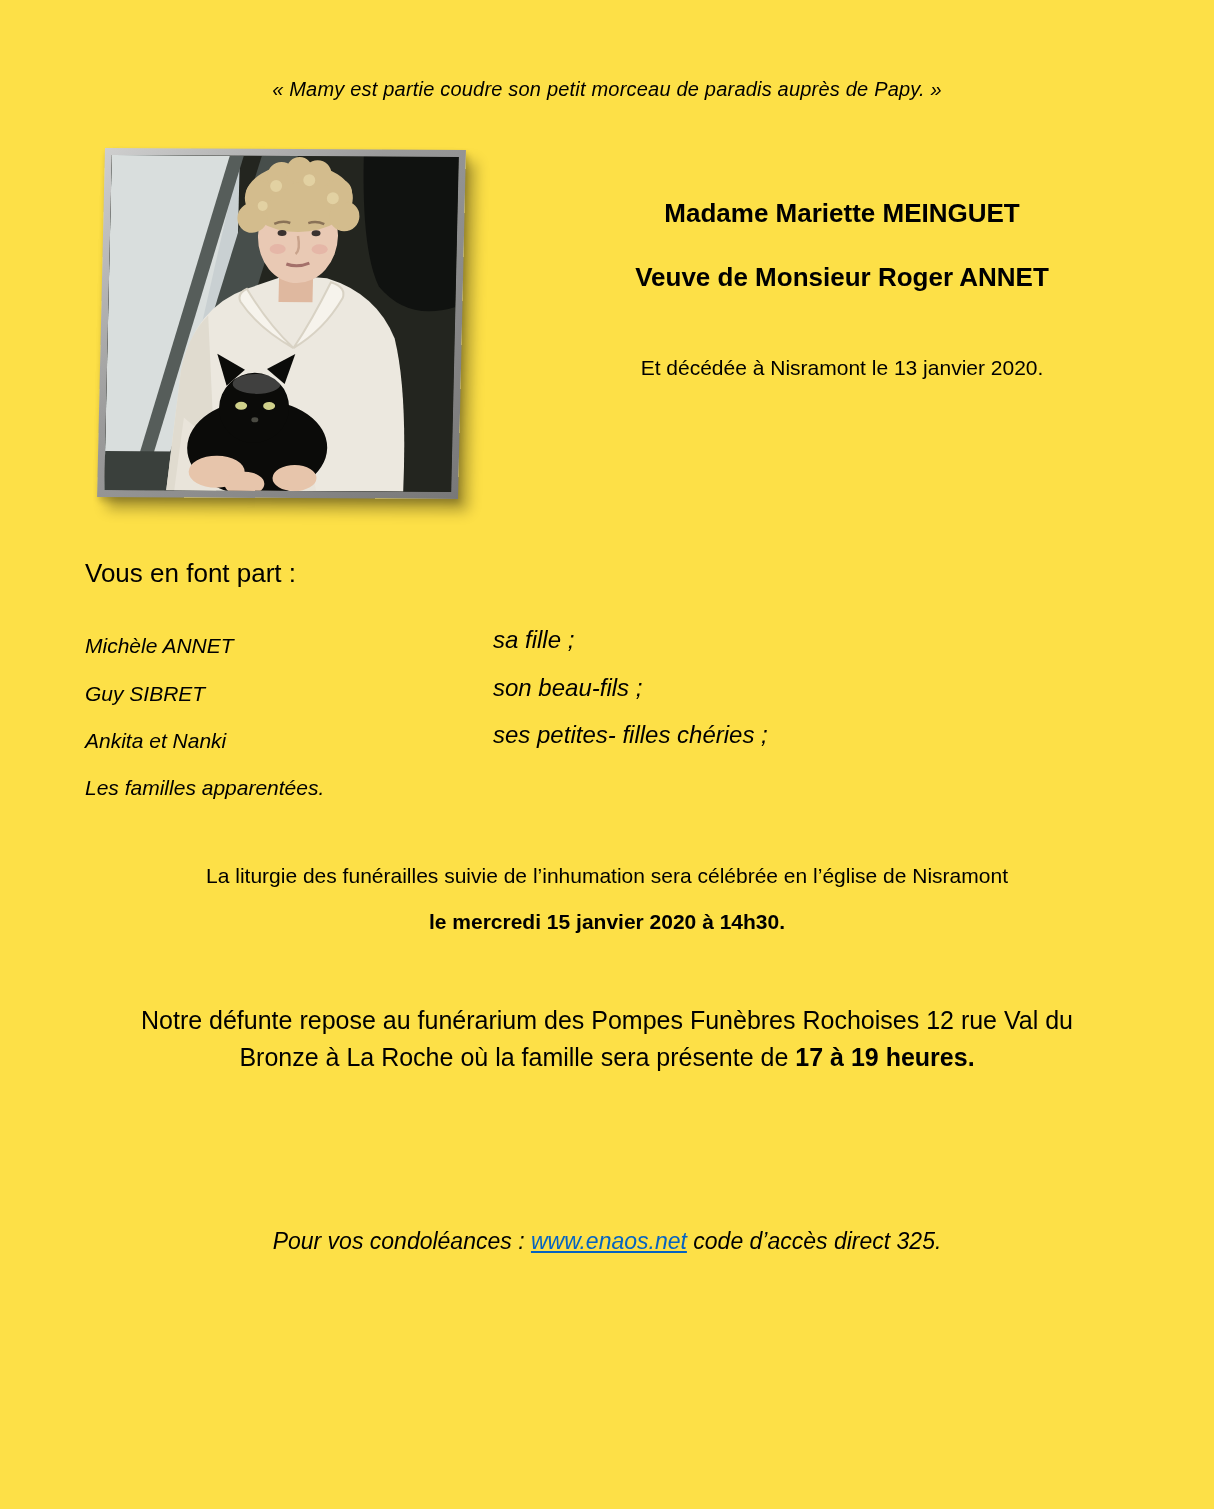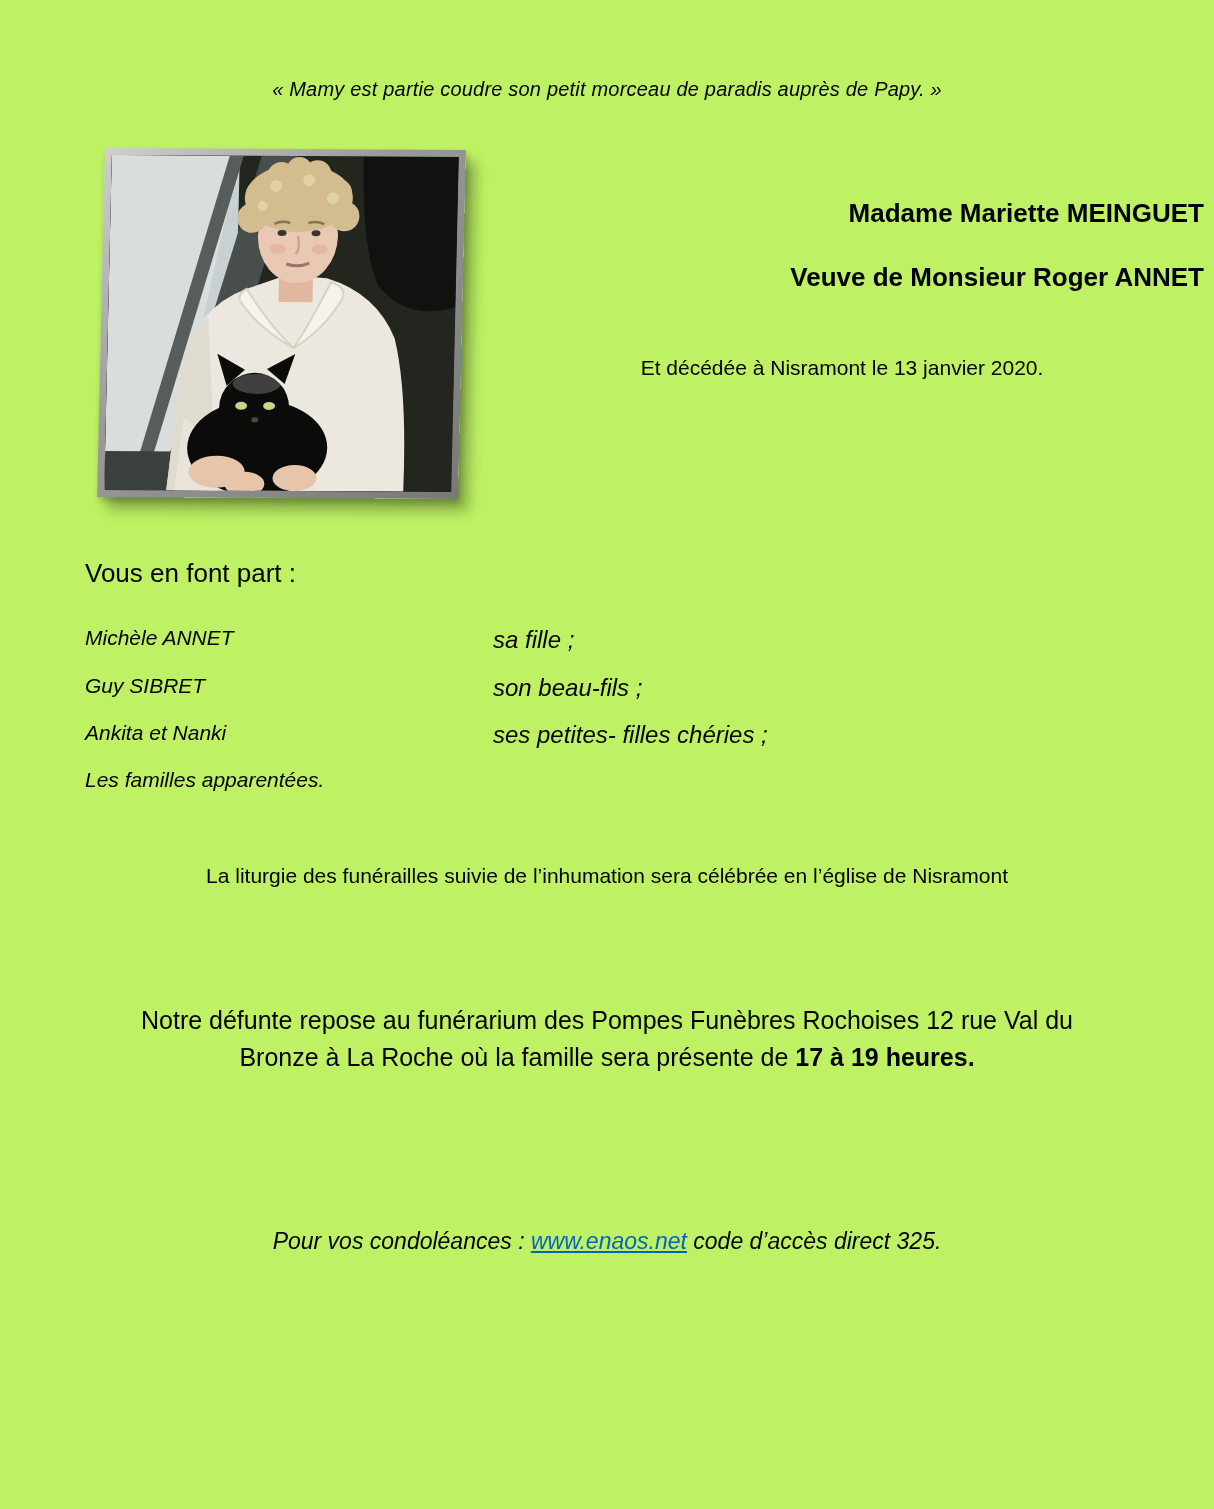--- a/index.html
+++ b/index.html
@@ -4,21 +4,21 @@
 <style>
   html, body {
     margin: 0;
     padding: 0;
     background: #ffffff;
   }
   .page {
     position: relative;
     width: 1214px;
     height: 1509px;
-    background: #bef264;
+    background: #fde047;
     font-family: "Liberation Sans", sans-serif;
     color: #000000;
     overflow: hidden;
   }
   .quote {
     position: absolute;
     top: 78px;
     left: 0;
     width: 100%;
     text-align: center;
@@ -43,35 +43,36 @@
   .photo-frame .inner {
     width: 100%;
     height: 100%;
     background: #23251f;
     overflow: hidden;
   }
   .photo-frame svg { display: block; }
 
   
   .head-block { position: absolute; left: 480px; width: 724px; text-align: center; }
-  .title-line { font-size: 26px; font-weight: bold; text-align: right; }
+  .title-line { font-size: 26px; font-weight: bold; }
   .sub-line   { font-size: 21px; }
 
   
   .intro {
     position: absolute;
     left: 85px;
     top: 558px;
     font-size: 26px;
   }
   .family-name {
     position: absolute;
     left: 85px;
     font-size: 21px;
     font-style: italic;
+    margin-top: 8px;
   }
   .family-relation {
     position: absolute;
     left: 493px;
     font-size: 24px;
     font-style: italic;
   }
 
   
   .center-line {
@@ -204,18 +205,19 @@
   <div class="family-name" style="top:674px">Guy SIBRET</div>
   <div class="family-relation" style="top:674px">son beau-fils ;</div>
 
   <div class="family-name" style="top:721px">Ankita et Nanki</div>
   <div class="family-relation" style="top:721px">ses petites- filles chéries ;</div>
 
   <div class="family-name" style="top:768px">Les familles apparentées.</div>
   <div class="family-relation" style="top:768px"></div>
 
   <div class="center-line" style="top:864px">La liturgie des funérailles suivie de l’inhumation sera célébrée en l’église de Nisramont</div>
+  <div class="center-line bold" style="top:910px">le mercredi 15 janvier 2020 à 14h30.</div>
 
   <div class="repose"><span>Notre défunte repose au funérarium des Pompes Funèbres Rochoises 12 rue Val du Bronze à La Roche où la famille sera présente de </span><span class="bold">17 à 19 heures.</span></div>
 
   <div class="condolences"><span>Pour vos condoléances : </span><a href="www.enaos.net">www.enaos.net</a><span> code d’accès direct 325.</span></div>
 
 </div>
 
 </body></html>

